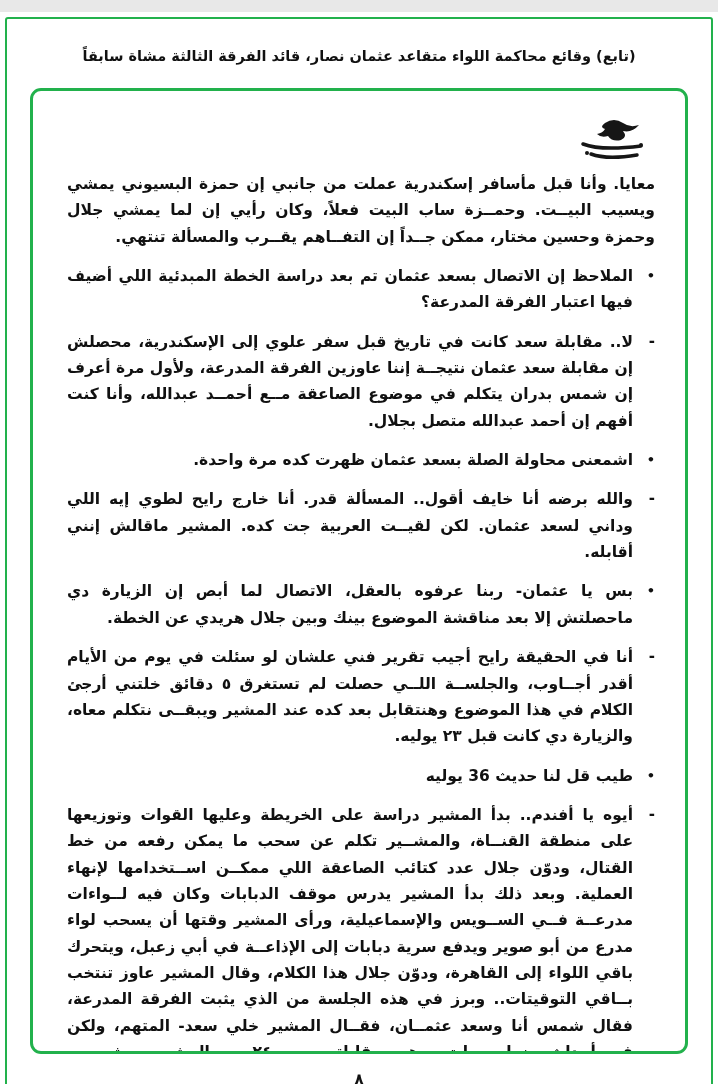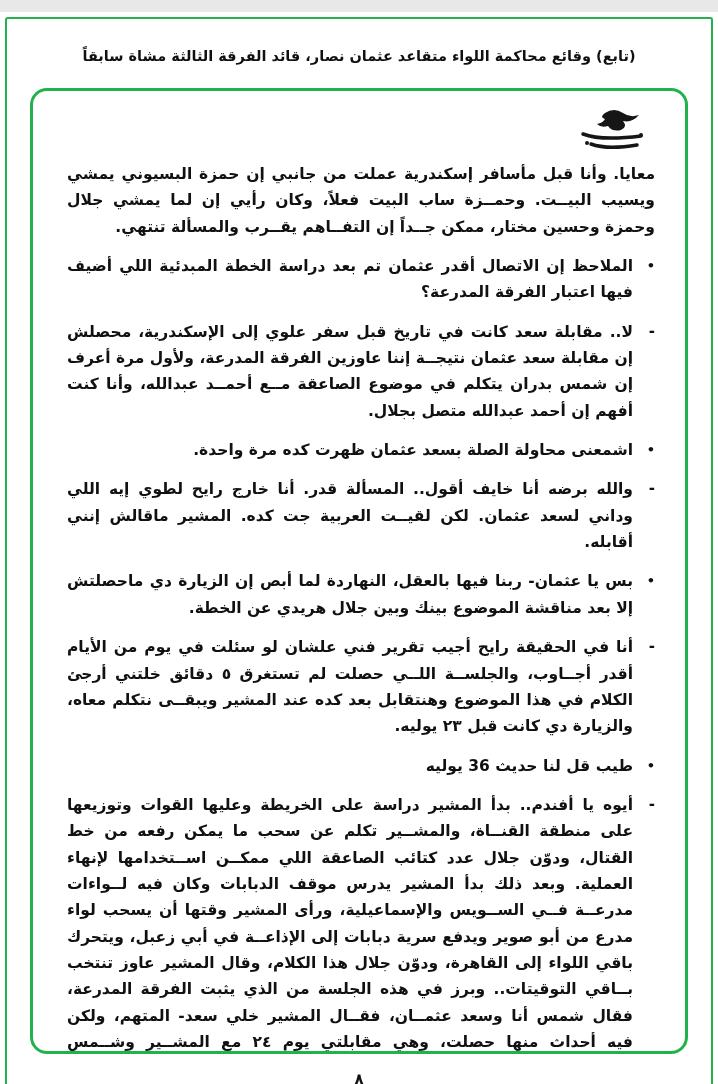--- a/index.html
+++ b/index.html
@@ -26,22 +26,22 @@
   .header-title{
     position:absolute;top:36px;left:40px;right:40px;
     text-align:center;
     font-size:14.5px;font-weight:700;
     direction:rtl;
     letter-spacing:0;
   }
   .content-box{
     position:absolute;top:76px;left:30px;right:30px;bottom:42px;
     border:3px solid var(--border_green);
-    border-radius:17px;
-    padding:16px 30px 16px 34px;
+    border-radius:11px;
+    padding:26px 30px 16px 34px;
     box-sizing:border-box;
     background:var(--paper);
     overflow:hidden;
   }
   .emblem-row{
     display:flex;justify-content:flex-start; 
     height:48px;margin-bottom:6px;
   }
   .emblem{width:84px;height:48px;}
   .blocks{direction:rtl;}
@@ -95,41 +95,41 @@
     </div>
 
     <div class="blocks">
 
       <div class="block para">
         <span class="text">معايا. وأنا قبل مأسافر إسكندرية عملت من جانبي إن حمزة البسيوني يمشي ويسيب البيــت. وحمــزة ساب البيت فعلاً، وكان رأيي إن لما يمشي جلال وحمزة وحسين مختار، ممكن جــداً إن التفــاهم يقــرب والمسألة تنتهي.</span>
       </div>
 
       <div class="block q">
         <span class="marker">•</span>
-        <span class="text">الملاحظ إن الاتصال أقدر عثمان تم بعد دراسة الخطة المبدئية اللي أضيف فيها اعتبار الفرقة المدرعة؟</span>
+        <span class="text">الملاحظ إن الاتصال بسعد عثمان تم بعد دراسة الخطة المبدئية اللي أضيف فيها اعتبار الفرقة المدرعة؟</span>
       </div>
 
       <div class="block a">
         <span class="marker">-</span>
         <span class="text">لا.. مقابلة سعد كانت في تاريخ قبل سفر علوي إلى الإسكندرية، محصلش إن مقابلة سعد عثمان نتيجــة إننا عاوزين الفرقة المدرعة، ولأول مرة أعرف إن شمس بدران يتكلم في موضوع الصاعقة مــع أحمــد عبدالله، وأنا كنت أفهم إن أحمد عبدالله متصل بجلال.</span>
       </div>
 
       <div class="block q">
         <span class="marker">•</span>
         <span class="text">اشمعنى محاولة الصلة بسعد عثمان ظهرت كده مرة واحدة.</span>
       </div>
 
       <div class="block a">
         <span class="marker">-</span>
         <span class="text">والله برضه أنا خايف أقول.. المسألة قدر. أنا خارج رايح لطوي إيه اللي وداني لسعد عثمان. لكن لقيــت العربية جت كده. المشير ماقالش إنني أقابله.</span>
       </div>
 
       <div class="block q">
         <span class="marker">•</span>
-        <span class="text">بس يا عثمان- ربنا فيها بالعقل، النهاردة لما أبص إن الزيارة دي ماحصلتش إلا بعد مناقشة الموضوع بينك وبين جلال هريدي عن الخطة.</span>
+        <span class="text">بس يا عثمان- ربنا عرفوه بالعقل، الاتصال لما أبص إن الزيارة دي ماحصلتش إلا بعد مناقشة الموضوع بينك وبين جلال هريدي عن الخطة.</span>
       </div>
 
       <div class="block a">
         <span class="marker">-</span>
         <span class="text">أنا في الحقيقة رايح أجيب تقرير فني علشان لو سئلت في يوم من الأيام أقدر أجــاوب، والجلســة اللــي حصلت لم تستغرق ٥ دقائق خلتني أرجئ الكلام في هذا الموضوع وهنتقابل بعد كده عند المشير ويبقــى نتكلم معاه، والزيارة دي كانت قبل ٢٣ يوليه.</span>
       </div>
 
       <div class="block q">
         <span class="marker">•</span>
         <span class="text">طيب قل لنا حديث 36 يوليه</span>

